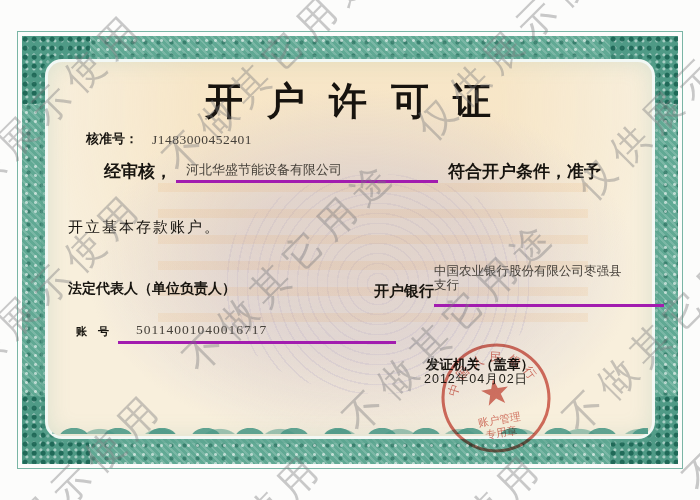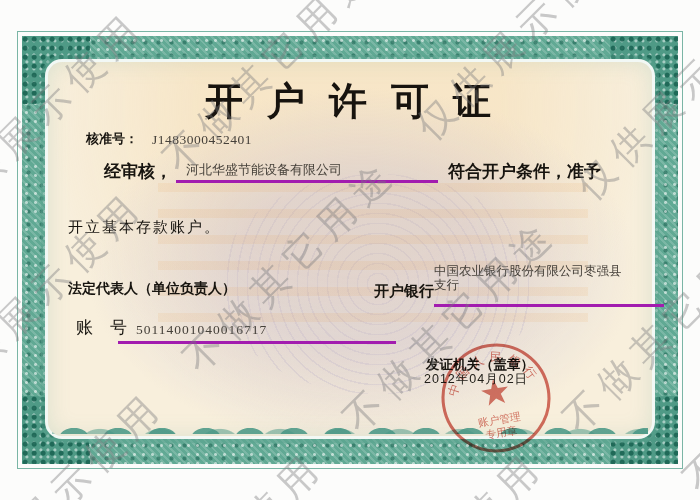--- a/index.html
+++ b/index.html
@@ -63,21 +63,21 @@
   .company-box{width:262px;height:22px;margin-left:4px;text-align:left;padding-left:10px;
         font-size:13px;box-sizing:border-box;}
   .audit .suffix{margin-left:10px;font-size:17px;font-weight:bold;}
   .line2{position:absolute;left:46px;top:182px;font-size:15px;font-weight:normal;letter-spacing:2px;}
   .rep-label{position:absolute;left:46px;top:244px;font-size:14px;font-weight:bold;}
   .rep-box{position:absolute;left:212px;top:240px;width:128px;height:22px;padding-left:6px;
         font-size:13px;box-sizing:border-box;}
   .bank-label{position:absolute;left:352px;top:246px;font-size:15px;font-weight:bold;}
   .bank-box{position:absolute;left:412px;top:228px;width:230px;font-size:12.5px;line-height:14px;
         padding-bottom:12px;box-sizing:border-box;}
-  .acct-label{position:absolute;left:54px;top:280px;font-size:17px;font-weight:normal;}
+  .acct-label{position:absolute;left:54px;top:288px;font-size:11px;font-weight:bold;}
   .acct-box{position:absolute;left:96px;top:286px;width:278px;height:22px;padding-left:18px;
         font-size:13.5px;letter-spacing:1px;box-sizing:border-box;}
   .issuer-label{position:absolute;left:404px;top:320px;font-size:13.5px;font-weight:bold;}
   .issue-date{position:absolute;left:402px;top:335px;font-size:12.5px;letter-spacing:1px;color:#22201a;}
 
   
   .stamp{position:absolute;left:418px;top:306px;width:112px;height:112px;z-index:4;
         transform:rotate(-9deg);opacity:.85;mix-blend-mode:multiply;}
 
   

